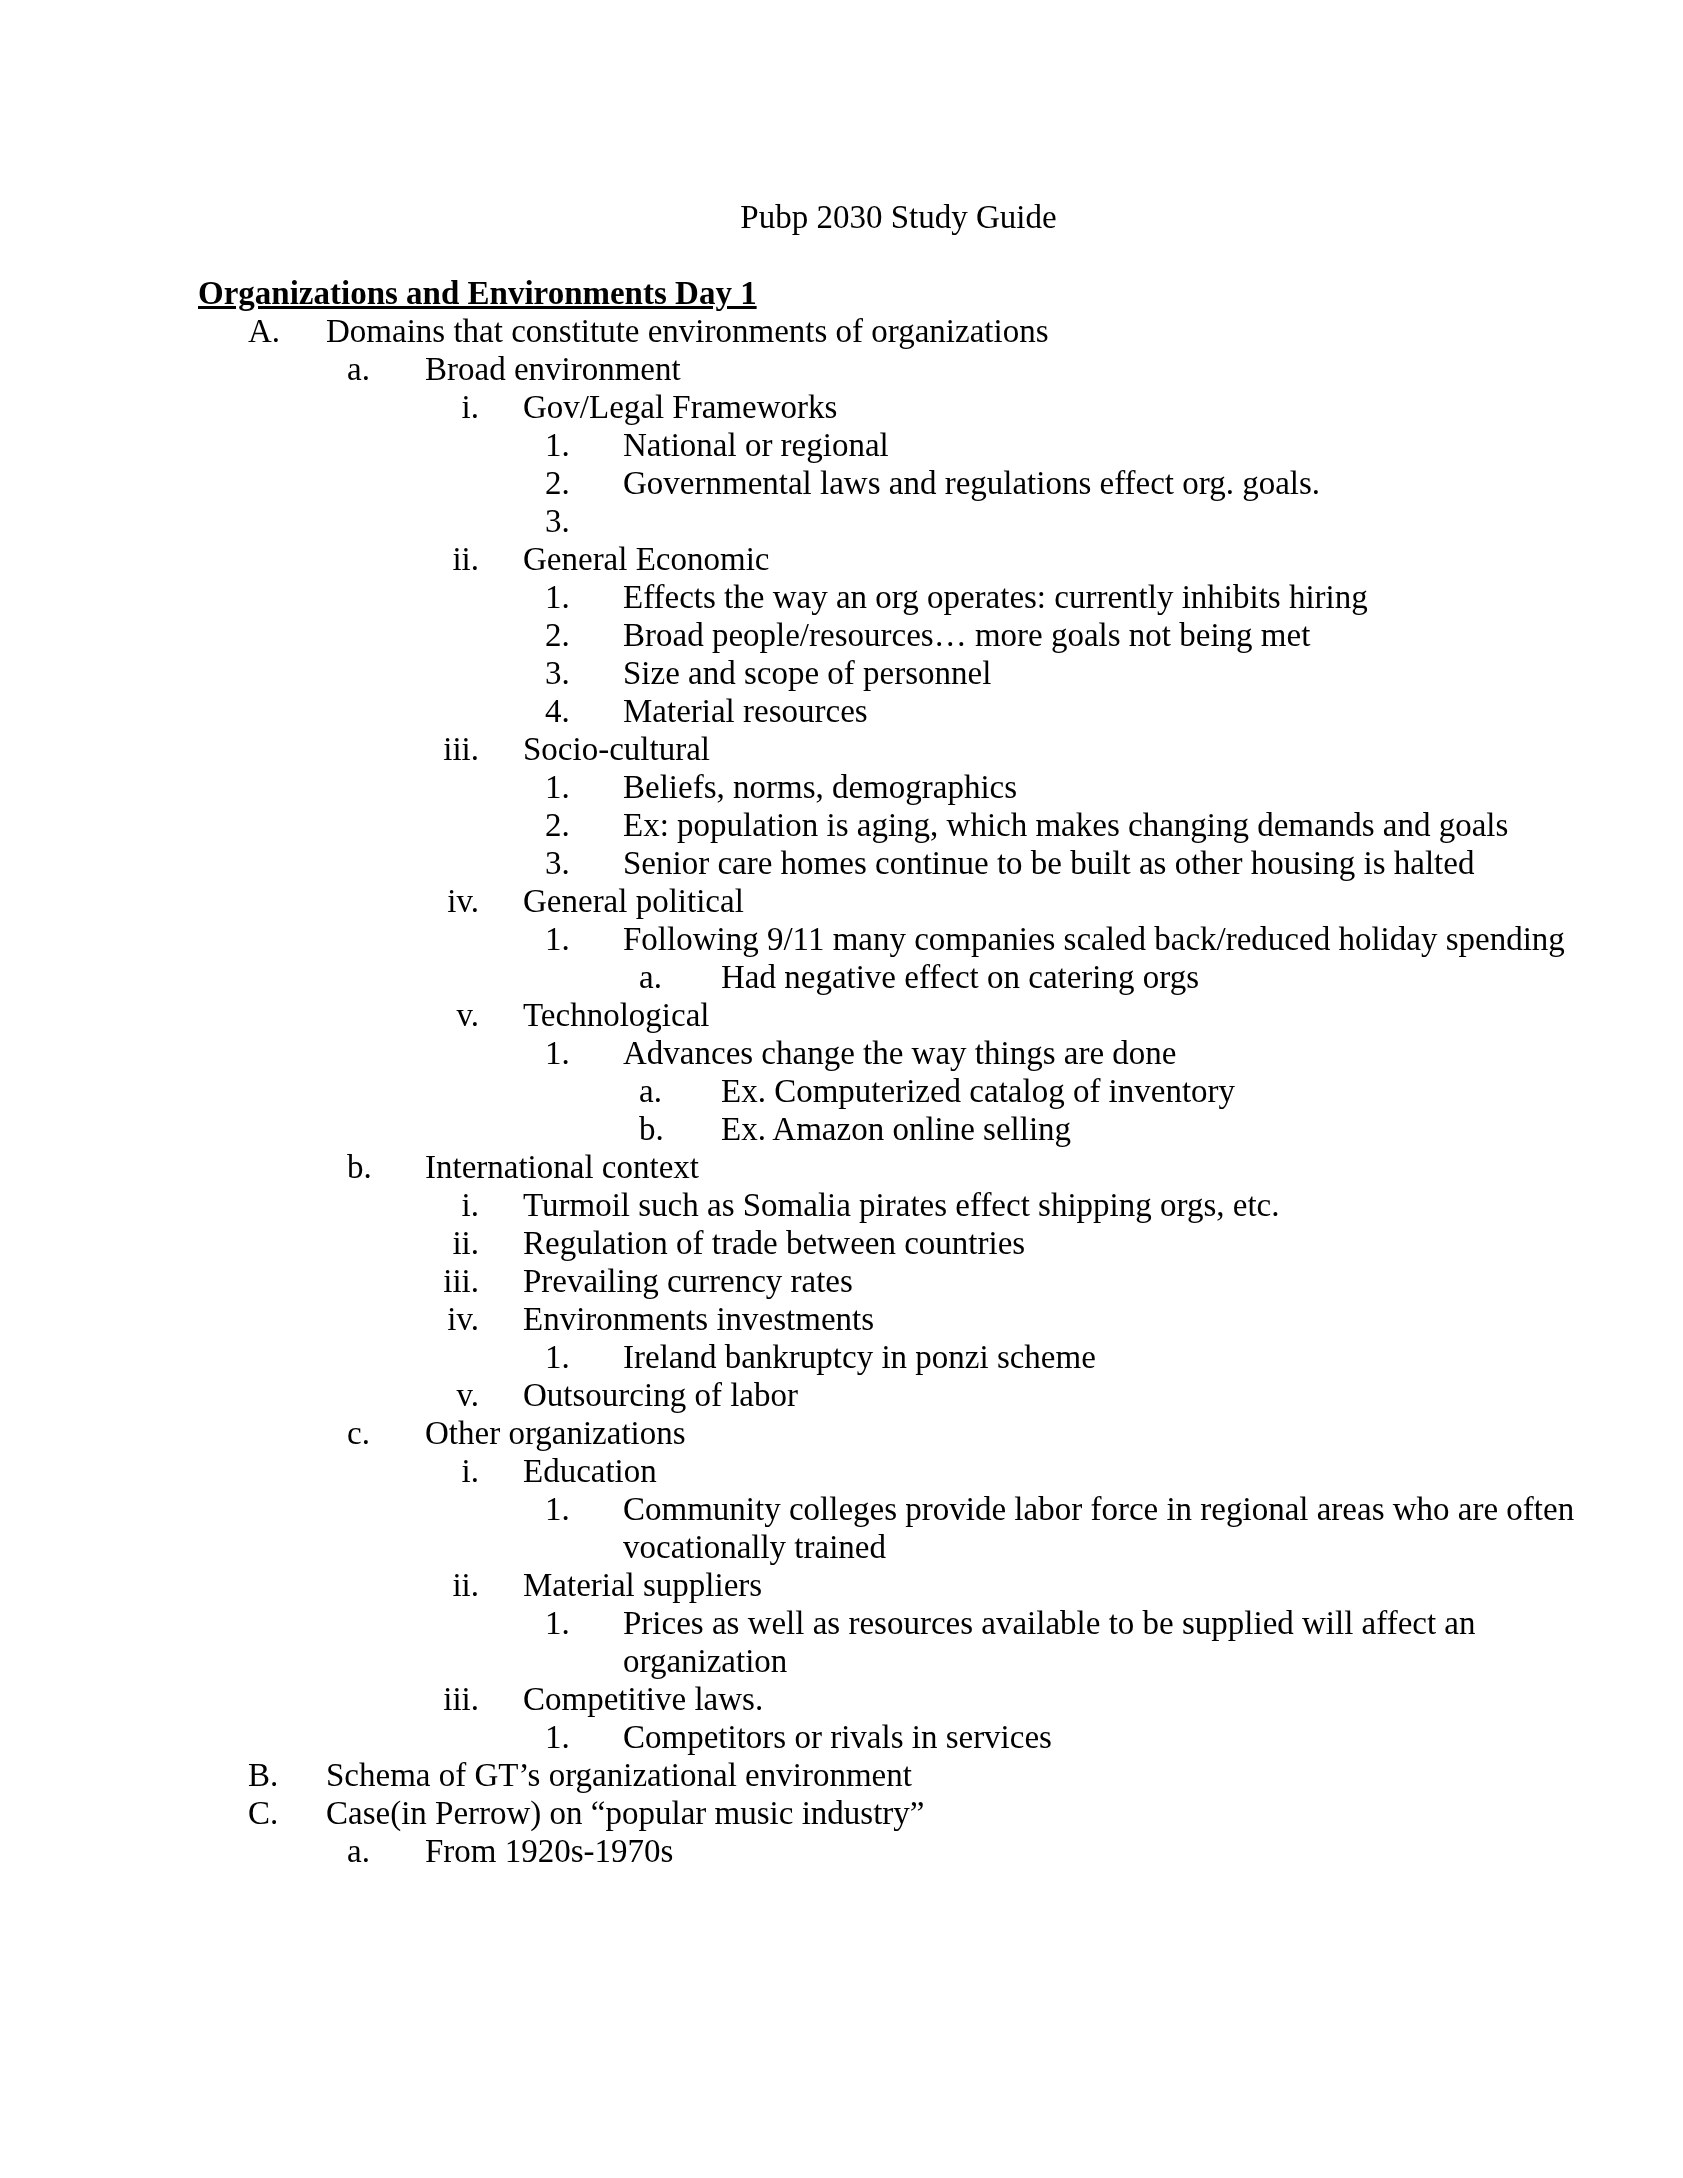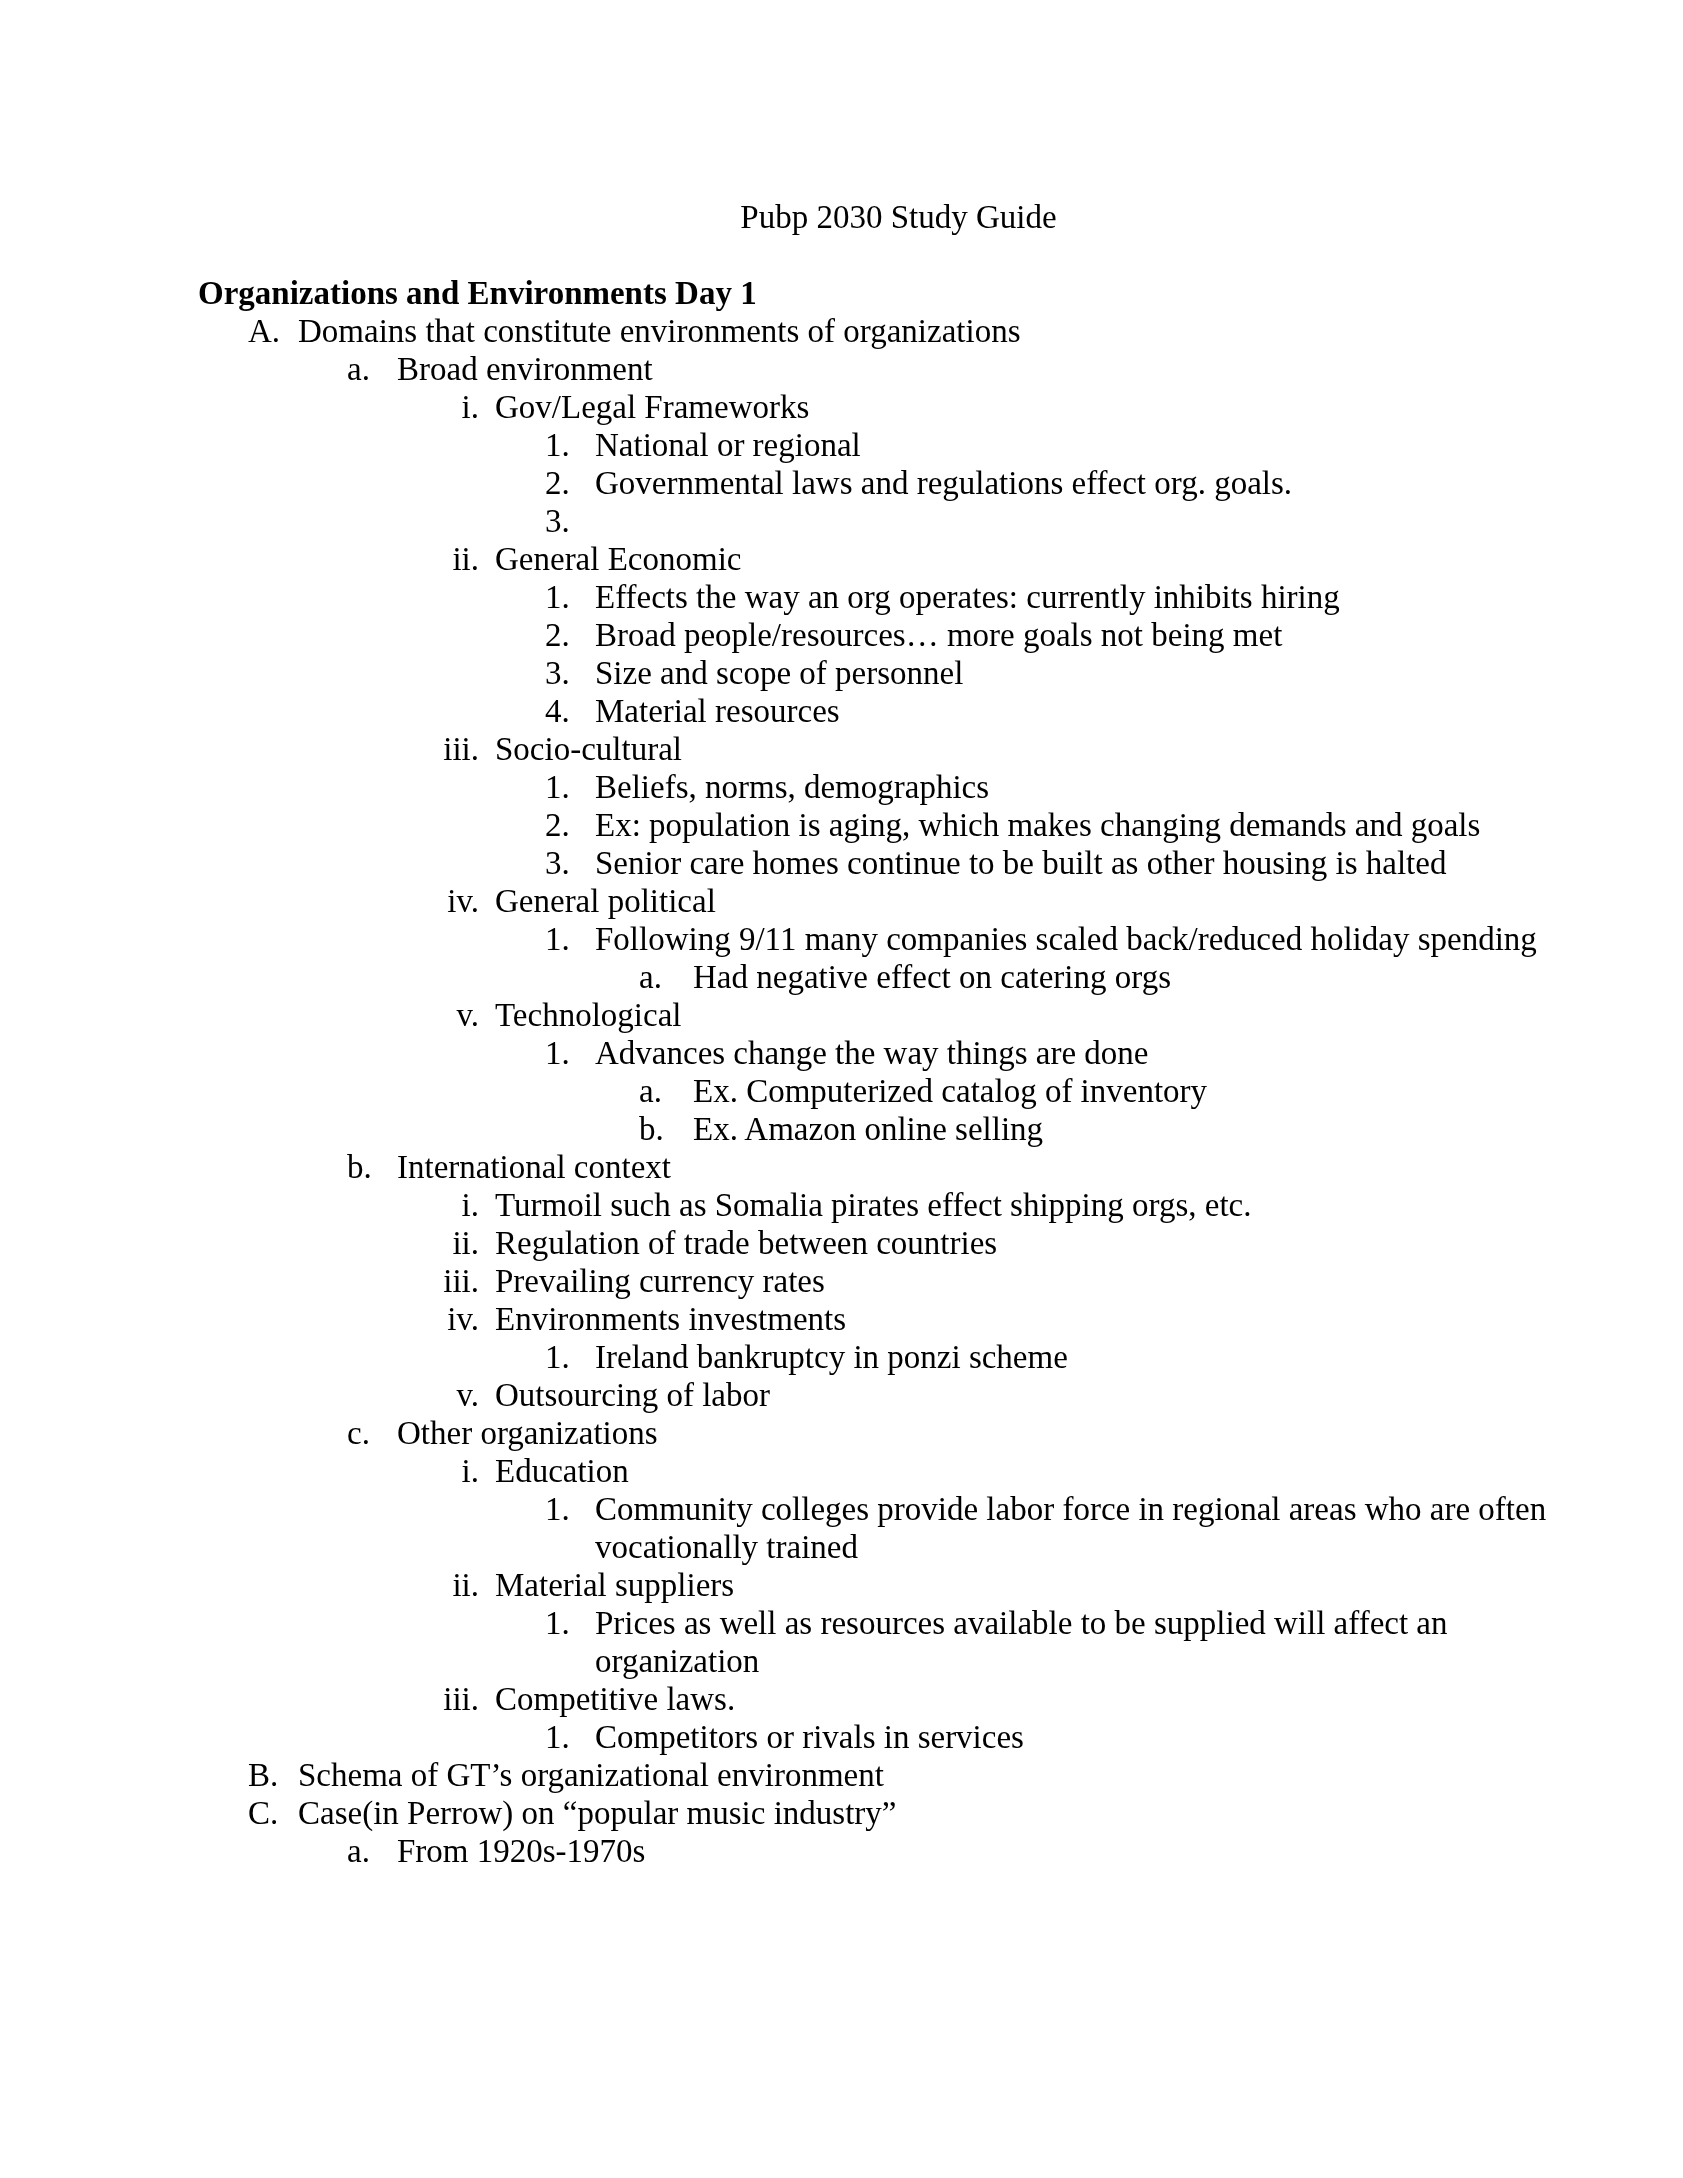--- a/index.html
+++ b/index.html
@@ -26,32 +26,34 @@
   }
   .doc-title {
     text-align: center;
     white-space: nowrap;
   }
   .line-spacer {
     height: 38px;
   }
   .section-heading {
     font-weight: bold;
+    text-decoration: underline;
   }
   .li {
     display: flex;
     align-items: flex-start;
   }
   .num {
     flex: none;
     box-sizing: border-box;
   }
   .txt {
     flex: 1 1 auto;
     min-width: 0;
+    margin-left: 28px;
   }
   
   .lvl1 { padding-left: 50px;  } .lvl1 > .num { width: 50px; }
   .lvl2 { padding-left: 149px; } .lvl2 > .num { width: 50px; }
   .lvl3 { padding-left: 218px; } .lvl3 > .num { width: 79px; text-align: right; padding-right: 16px; }
   .lvl4 { padding-left: 347px; } .lvl4 > .num { width: 50px; }
   .lvl5 { padding-left: 441px; } .lvl5 > .num { width: 54px; }
 </style>
 </head>
 <body>

